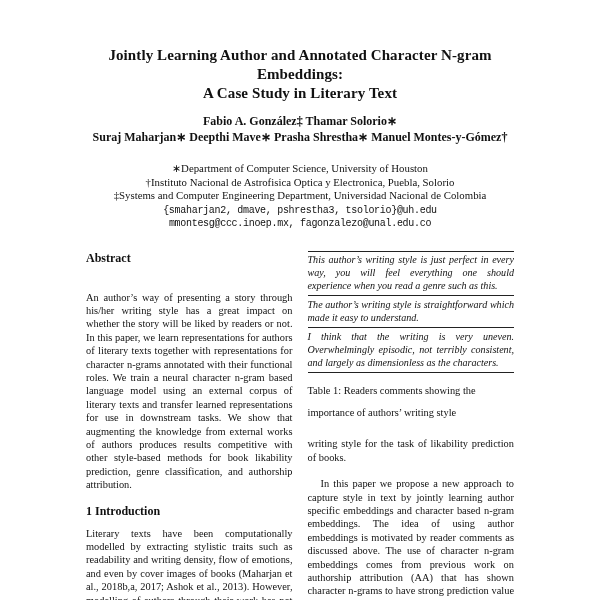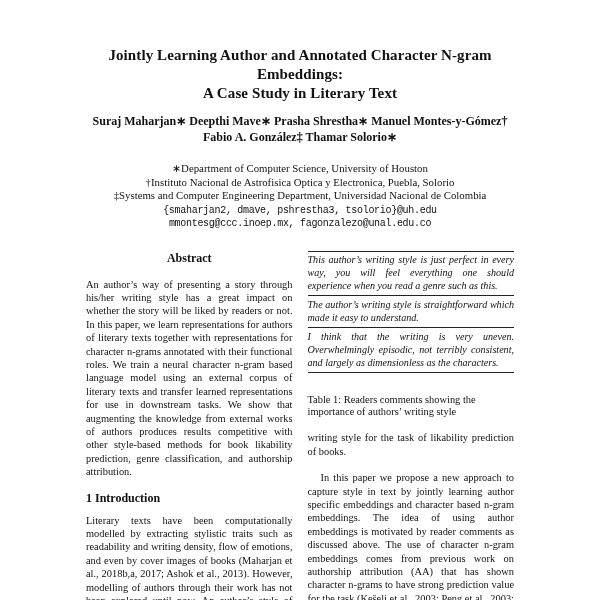--- a/index.html
+++ b/index.html
@@ -44,24 +44,24 @@
   }
 
   .columns {
     margin-top: 20px;
     display: flex;
     gap: 15px;
   }
   .col { flex: 1; width: 206px; }
 
   .abstract-heading {
-    text-align: center;
+    text-align: left;
     font-weight: bold;
     font-size: 12px;
-    margin-bottom: 12px;
+    margin-bottom: 25px;
   }
   .body-text {
     font-size: 10.4px;
     line-height: 13.4px;
     text-align: justify;
   }
   .section-heading {
     font-weight: bold;
     font-size: 12px;
     margin: 12px 0 8px 0;
@@ -70,42 +70,42 @@
   .quote-table { border-bottom: 0.8px solid #222; }
   .quote-row {
     border-top: 0.8px solid #222;
     padding: 2.5px 0 3px 0;
     font-style: italic;
     font-size: 10.1px;
     line-height: 12.8px;
     text-align: justify;
   }
   .table-caption {
-    margin-top: 21px;
+    margin-top: 7px;
     font-size: 10.4px;
-    line-height: 12px;
+    line-height: 22px;
   }
   .para { margin-top: 13px; }
   .para-cont { margin-top: 13px; }
   .indent { text-indent: 13px; }
 </style>
 </head>
 <body>
 
 <div class="page">
   <div class="content">
 
     <div class="title">
       <div>Jointly Learning Author and Annotated Character N-gram Embeddings:</div>
       <div>A Case Study in Literary Text</div>
     </div>
 
     <div class="authors">
+      <div>Fabio A. González‡  Thamar Solorio∗</div>
       <div>Suraj Maharjan∗  Deepthi Mave∗  Prasha Shrestha∗  Manuel Montes-y-Gómez†</div>
-      <div>Fabio A. González‡  Thamar Solorio∗</div>
     </div>
 
     <div class="affiliations">
       <div>∗Department of Computer Science, University of Houston</div>
       <div>†Instituto Nacional de Astrofisica Optica y Electronica, Puebla, Solorio</div>
       <div>‡Systems and Computer Engineering Department, Universidad Nacional de Colombia</div>
     </div>
 
     <div class="emails">
       <div>{smaharjan2, dmave, pshrestha3, tsolorio}@uh.edu</div>

